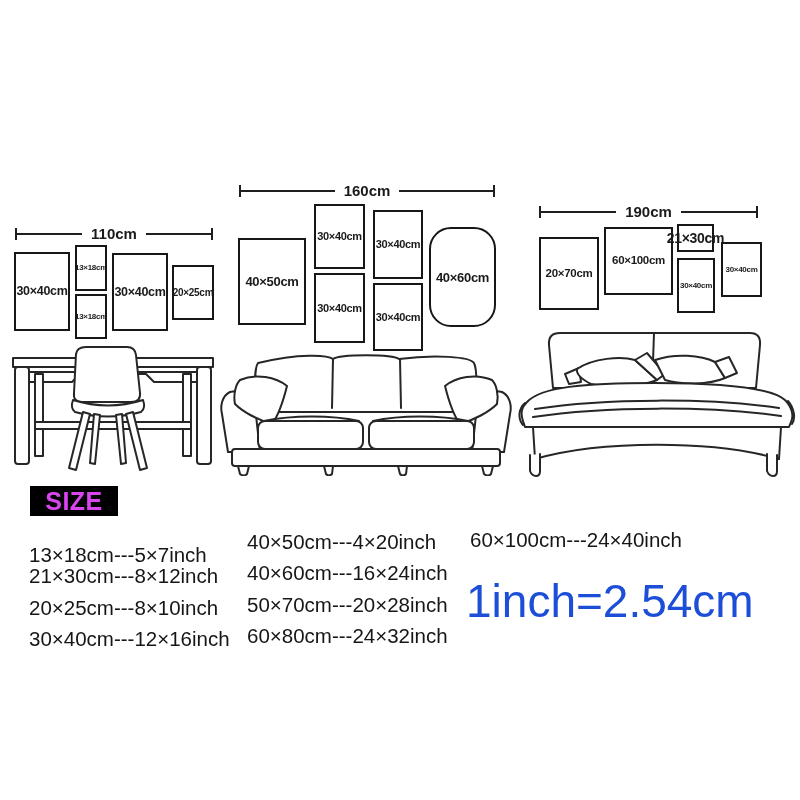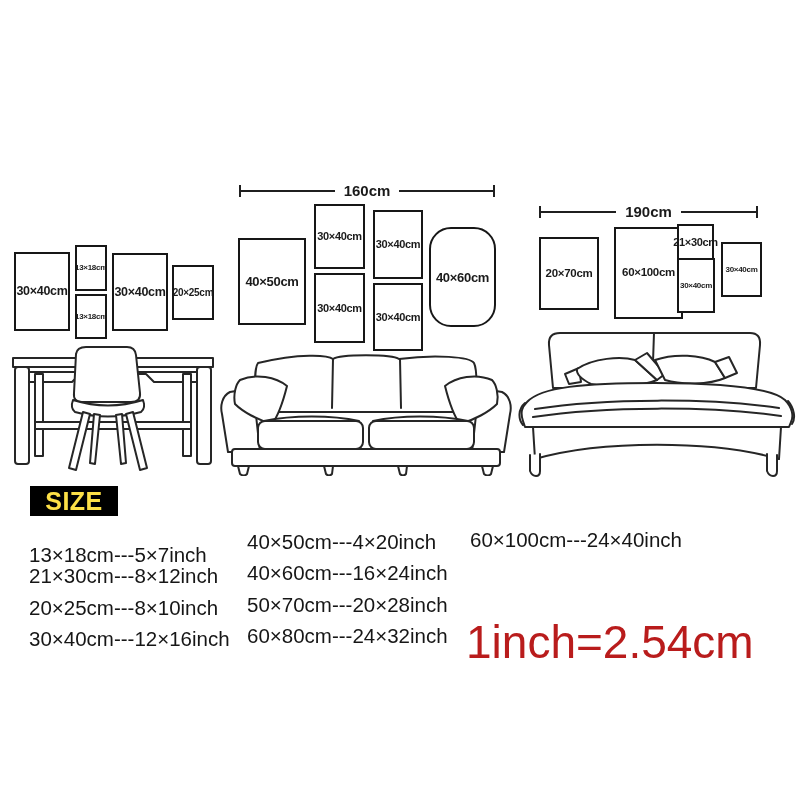--- a/index.html
+++ b/index.html
@@ -14,32 +14,39 @@
     font-weight:700;letter-spacing:-0.3px;line-height:1;white-space:nowrap;
   }
   
   .dim{position:absolute;display:flex;align-items:center;height:14px;}
   .dim .tick{width:2px;height:12px;background:#1f1f1f;flex:0 0 auto;}
   .dim .seg{flex:1 1 auto;height:2px;background:#1f1f1f;}
   .dim .lbl{flex:0 0 auto;padding:0 9px;font-size:15px;font-weight:700;line-height:1;transform:translateY(-1px);}
   .furn{position:absolute;}
   .furn svg{display:block;width:100%;height:100%;}
   .size-badge{
-    position:absolute;left:30px;top:486px;width:88px;height:30px;background:#000;color:#fde047;
+    position:absolute;left:30px;top:486px;width:88px;height:30px;background:#000;color:#d946ef;
     display:flex;align-items:center;justify-content:center;
     font-size:25px;font-weight:600;letter-spacing:0.5px;
   }
   .size-row{position:absolute;font-size:20.5px;line-height:1.1;white-space:nowrap;color:#161616;}
-  .conv-note{position:absolute;left:466px;top:578px;font-size:46px;line-height:1;white-space:nowrap;color:#b91c1c;margin-top:41px;}
+  .conv-note{position:absolute;left:466px;top:578px;font-size:46px;line-height:1;white-space:nowrap;color:#1d4ed8;}
 </style>
 </head>
 <body>
 
 <div class="canvas">
 
+  <div class="dim" style="left:15px;top:227px;width:198px;">
+    <div class="tick"></div>
+    <div class="seg"></div>
+    <div class="lbl">110cm</div>
+    <div class="seg"></div>
+    <div class="tick"></div>
+  </div>
 
   <div class="frame" style="left:14px;top:252px;width:56px;height:79px;font-size:12.5px;">30×40cm</div>
   <div class="frame" style="left:75px;top:245px;width:32px;height:46px;font-size:8px;">13×18cm</div>
   <div class="frame" style="left:75px;top:294px;width:32px;height:45px;font-size:8px;">13×18cm</div>
   <div class="frame" style="left:112px;top:253px;width:56px;height:78px;font-size:12.5px;">30×40cm</div>
   <div class="frame" style="left:172px;top:265px;width:42px;height:55px;font-size:10px;">20×25cm</div>
 
   <div class="furn" style="left:10px;top:346px;width:206px;height:128px;">
     <svg viewBox="0 0 206 128" xmlns="http://www.w3.org/2000/svg">
       <g stroke="#262626" stroke-width="2" fill="#fff" stroke-linejoin="round" stroke-linecap="round">
@@ -99,22 +106,22 @@
 
   <div class="dim" style="left:539px;top:205px;width:219px;">
     <div class="tick"></div>
     <div class="seg"></div>
     <div class="lbl">190cm</div>
     <div class="seg"></div>
     <div class="tick"></div>
   </div>
 
   <div class="frame" style="left:539px;top:237px;width:60px;height:73px;font-size:11.5px;">20×70cm</div>
-  <div class="frame" style="left:604px;top:227px;width:69px;height:92px;font-size:11.5px;margin-left:10px;">60×100cm</div>
-  <div class="frame" style="left:677px;top:224px;width:37px;height:36px;font-size:11px;">21×30cm</div>
+  <div class="frame" style="left:604px;top:227px;width:69px;height:68px;font-size:11.5px;">60×100cm</div>
+  <div class="frame" style="left:677px;top:224px;width:37px;height:28px;font-size:14px;">21×30cm</div>
   <div class="frame" style="left:677px;top:258px;width:38px;height:55px;font-size:8px;">30×40cm</div>
   <div class="frame" style="left:721px;top:242px;width:41px;height:55px;font-size:8px;">30×40cm</div>
 
   <div class="furn" style="left:513px;top:328px;width:287px;height:150px;">
     <svg viewBox="0 0 287 150" xmlns="http://www.w3.org/2000/svg">
       <g stroke="#262626" stroke-width="2" fill="#fff" stroke-linejoin="round" stroke-linecap="round">
         <path d="M40,60 L36,17 Q35,5 47,5 L237,5 Q248,5 247,17 L243,60 Z"></path>
         <path d="M141,5 L140,34" fill="none"></path>
         <path d="M52,46 L66,40 L68,54 L56,56 Z"></path>
         <path d="M64,41 C80,30 108,28 122,32 L144,52 C128,59 96,60 78,56 C70,52 63,47 64,41 Z"></path>

